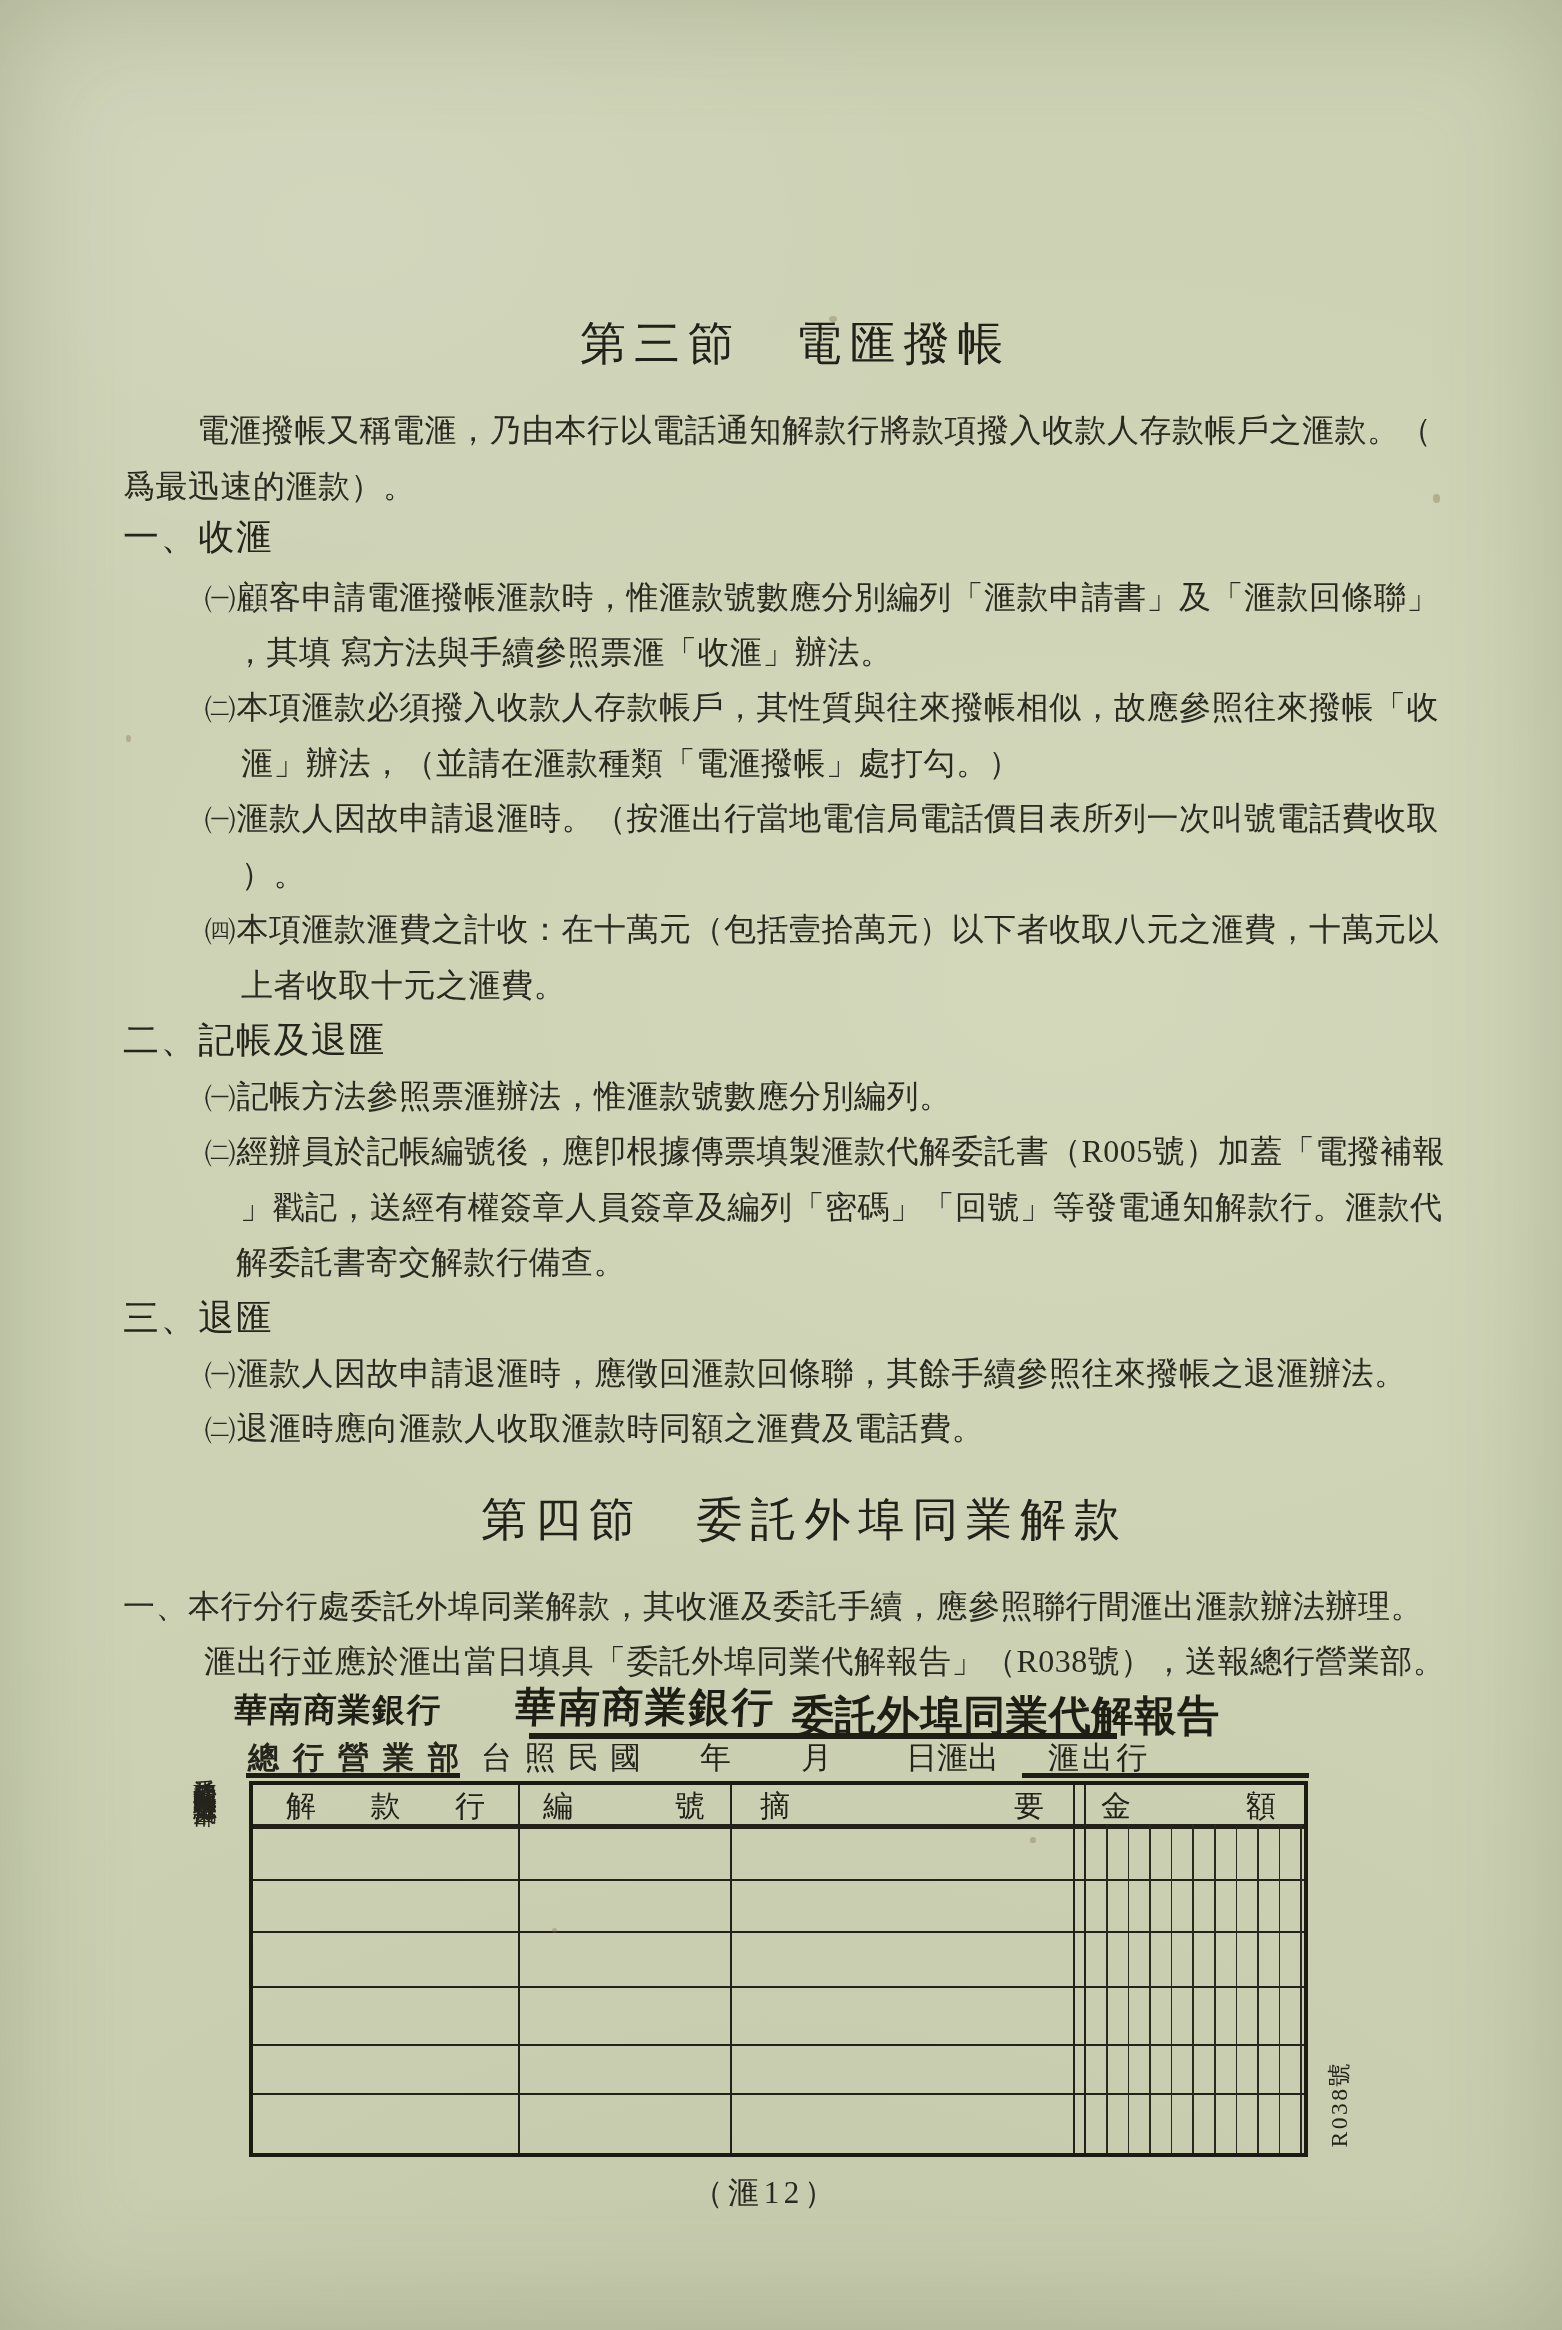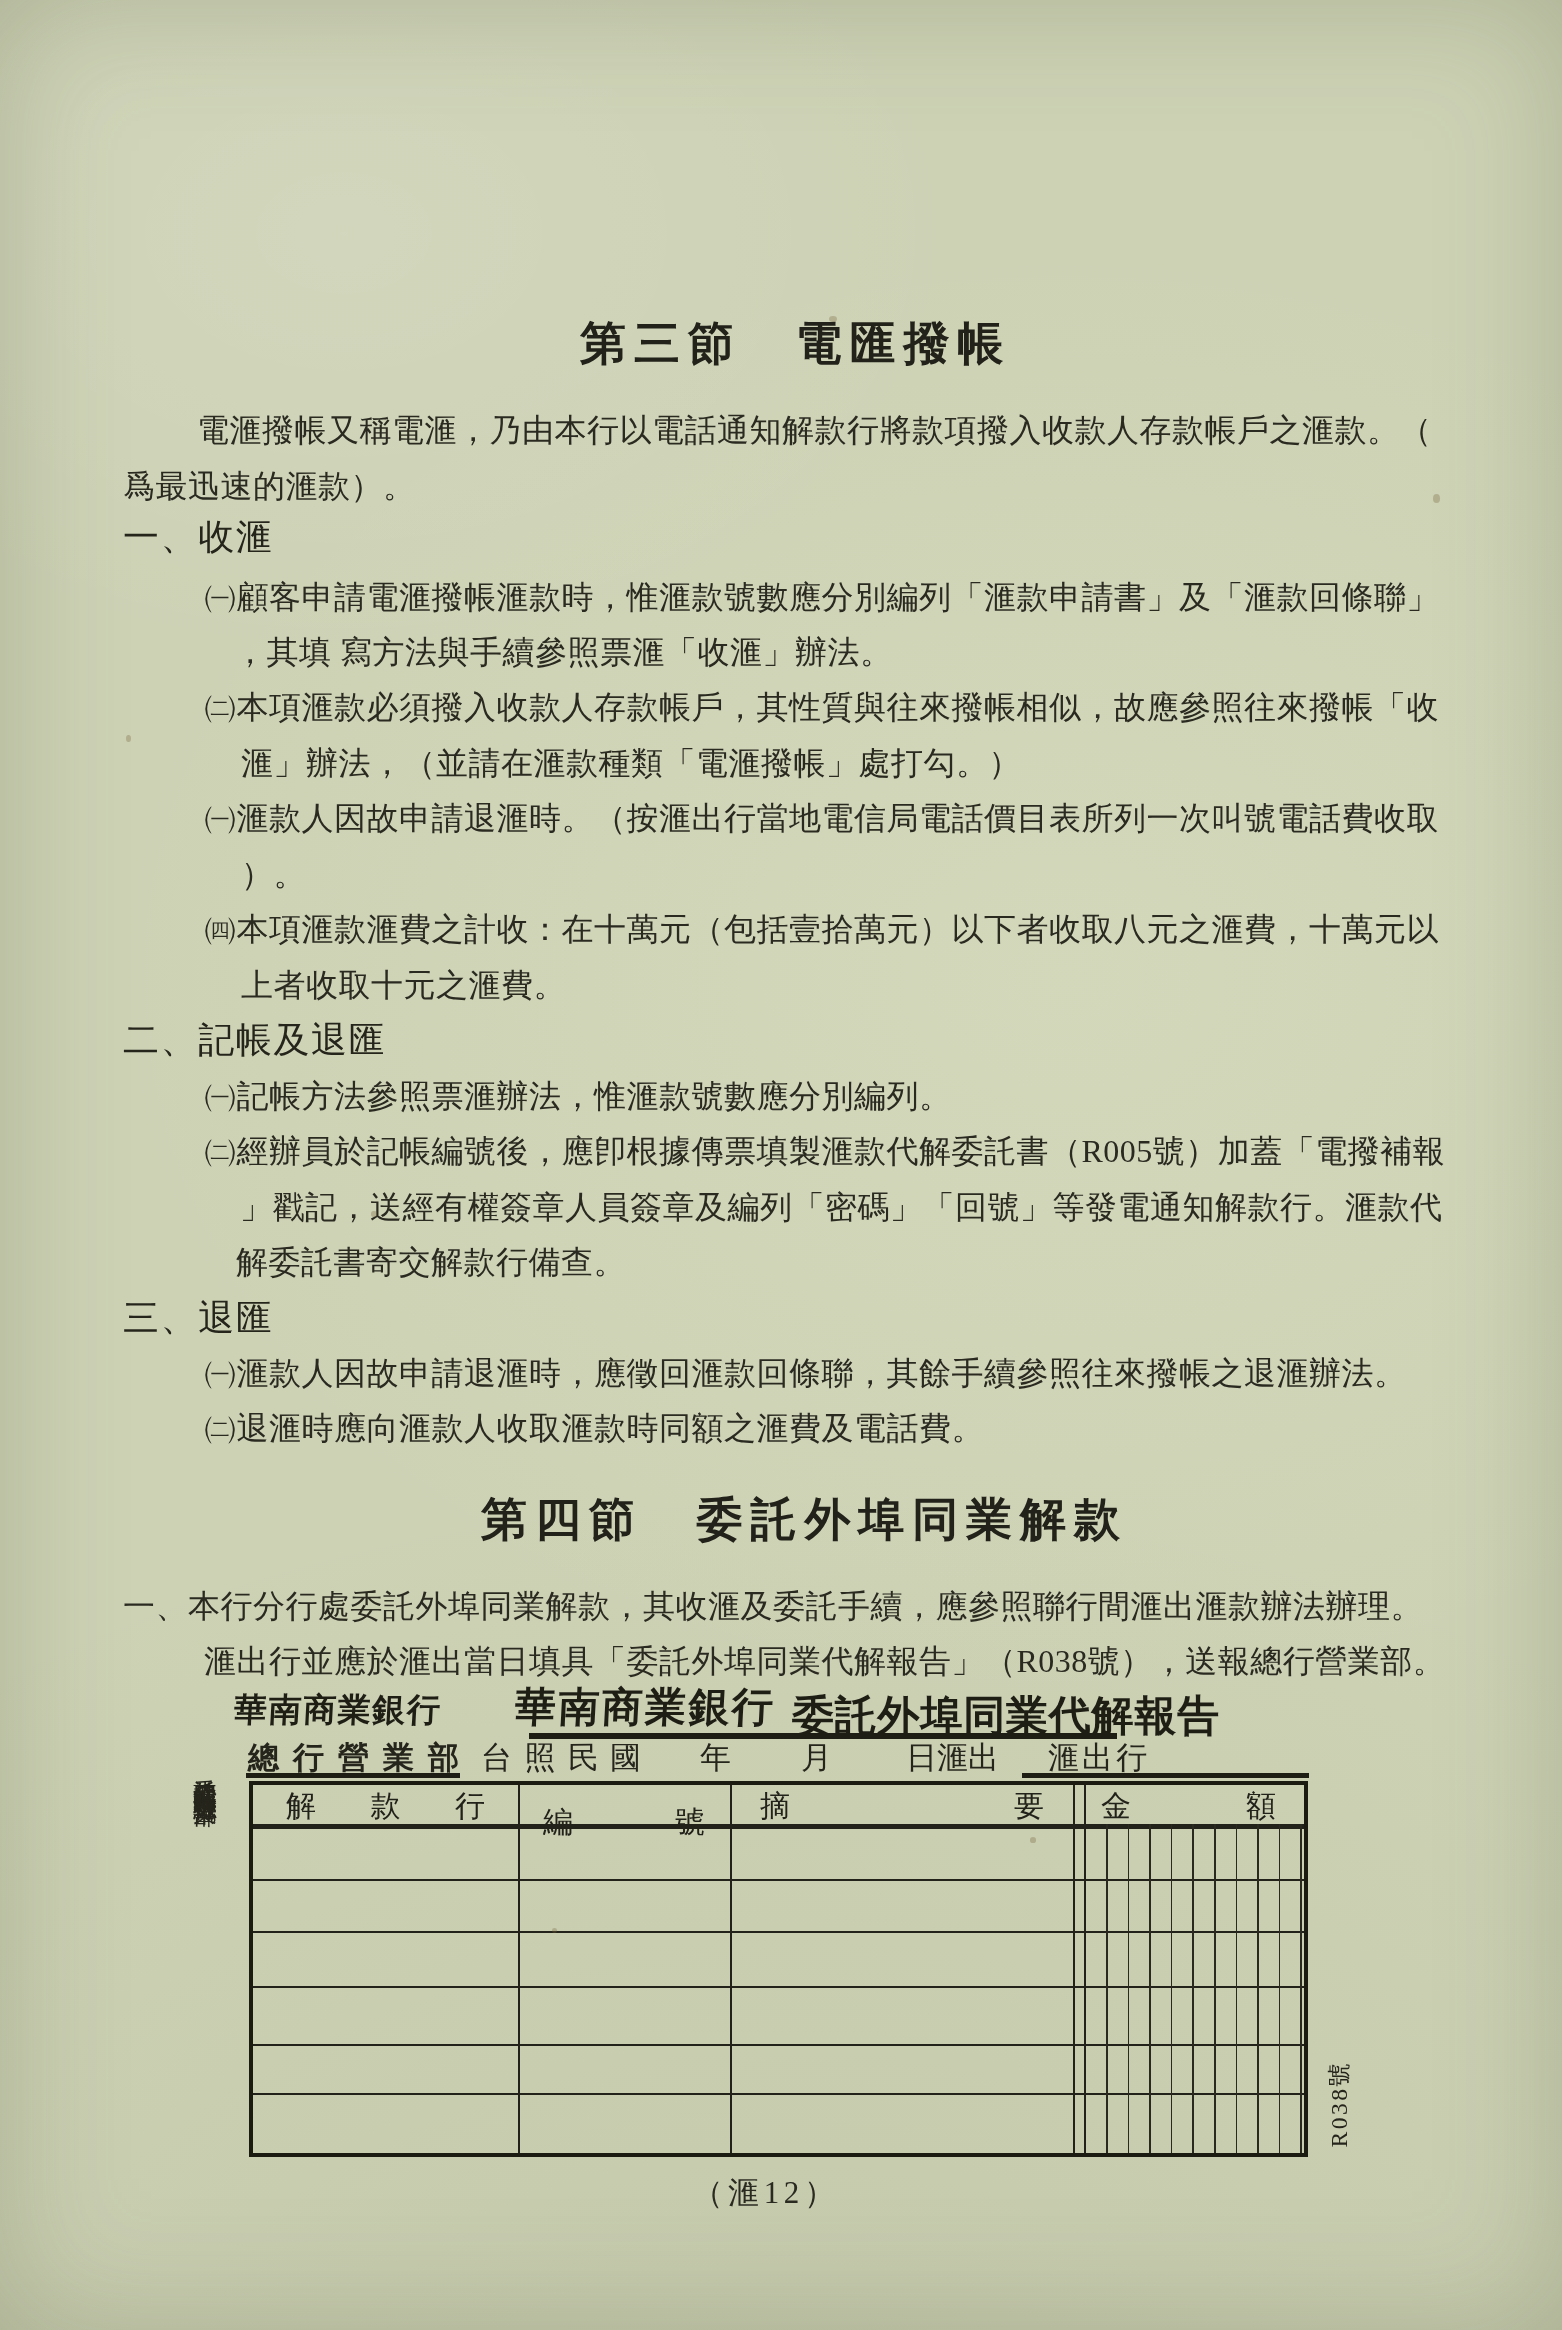--- a/index.html
+++ b/index.html
@@ -32,21 +32,21 @@
     line-height:55px;
     letter-spacing:1.6px;
     color:#26251c;
   }
   .sec-title{
     position:absolute;
     white-space:pre;
     font-size:46px;
     line-height:57px;
     letter-spacing:7.9px;
-    font-weight:bold;
+    font-weight:normal;
     color:#23221a;
   }
   .form-stamp{
     position:absolute;
     white-space:pre;
     font-weight:bold;
     transform:skewX(-3deg);
     color:#1f1e15;
   }
   .uline{
@@ -163,21 +163,21 @@
   <div class="form-hdr" style="left:906px;top:1740px;">日滙出</div>
   <div class="form-hdr" style="left:1048px;top:1740px;letter-spacing:3.1px;">滙出行</div>
   <div class="uline" style="left:246px;top:1773px;width:214px;height:4.7px;"></div>
   <div class="uline" style="left:1022px;top:1773px;width:287px;height:4.7px;"></div>
 
   <div class="side-label" style="left:189px;top:1760px;height:409px;">委託外埠同業解款時填送總行營業部</div>
 
   <div class="ftable">
     <div class="thead-row">
       <div class="th" style="width:265px;padding:0 33px;">解款行</div>
-      <div class="th" style="width:212px;padding:16px 25px;">編號</div>
+      <div class="th" style="width:212px;padding:0 25px;">編號</div>
       <div class="th" style="width:344px;padding:0 30px;">摘要</div>
       <div class="th" style="width:229px;padding:0 27px;">金額</div>
     </div>
 
     <div class="hline" style="top:39px;height:4.7px;"></div>
 
     <div class="hline" style="top:94px;height:2.4px;"></div>
     <div class="hline" style="top:146px;height:2.4px;"></div>
     <div class="hline" style="top:201px;height:2.4px;"></div>
     <div class="hline" style="top:259px;height:2.4px;"></div>

